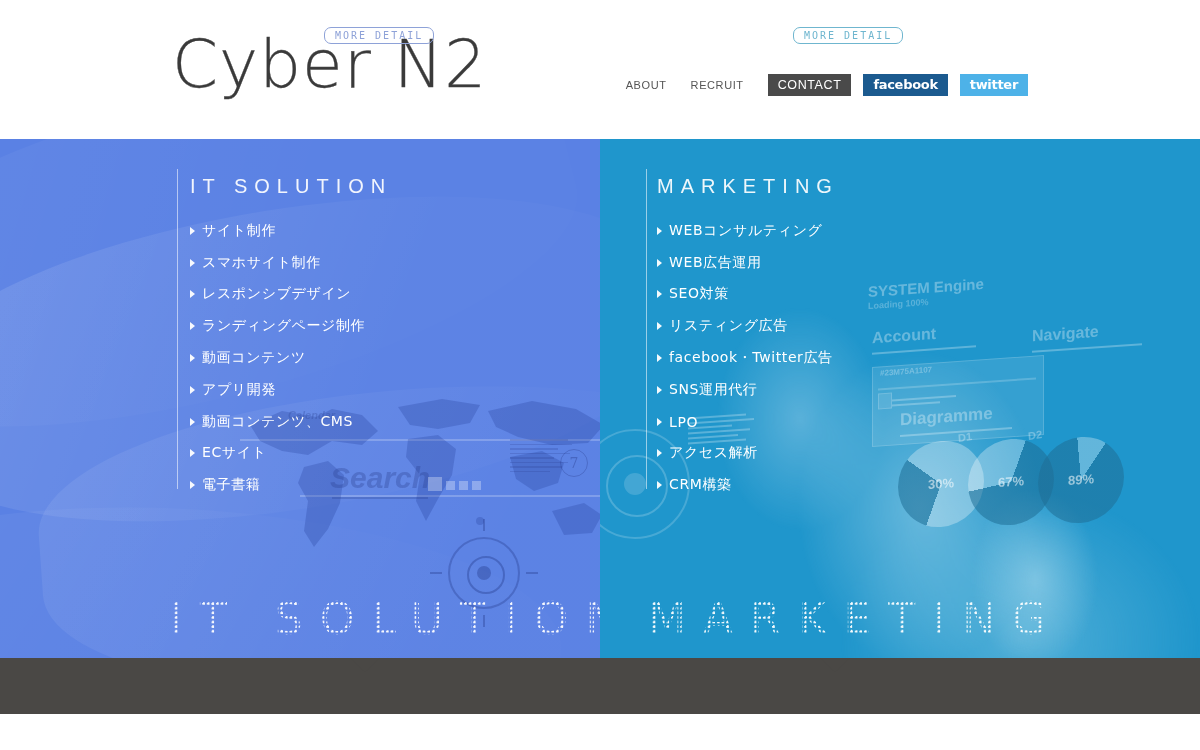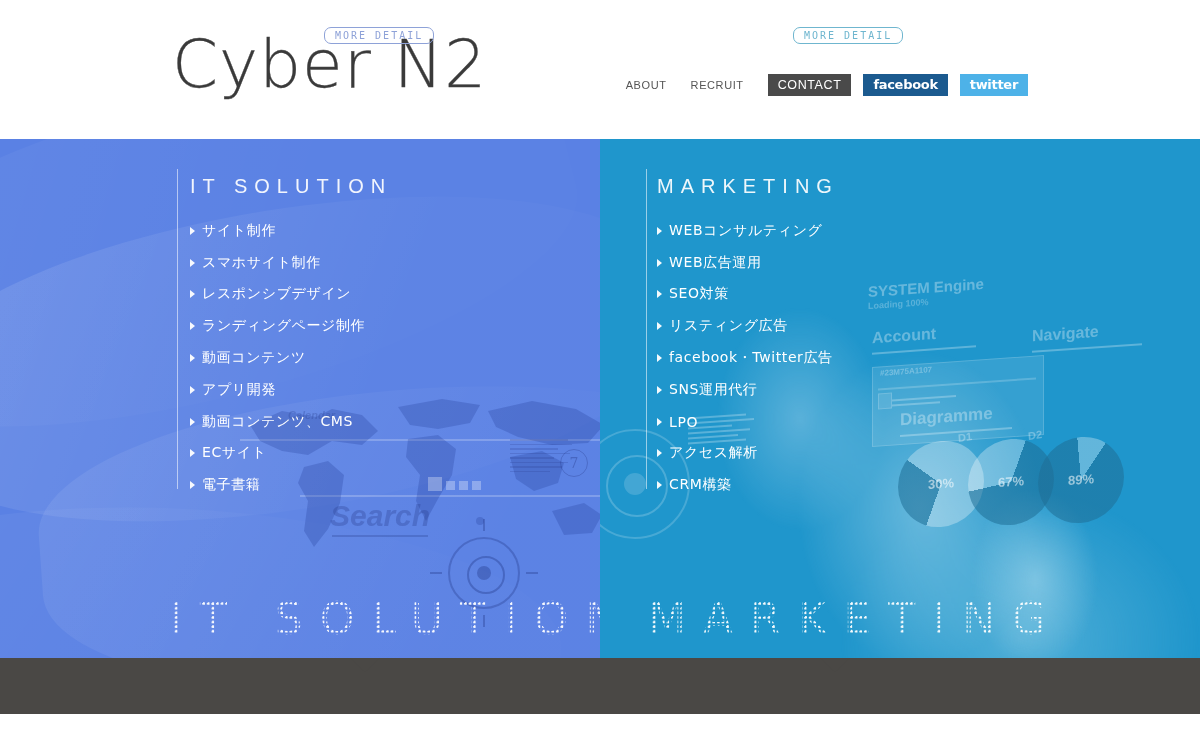--- a/index.html
+++ b/index.html
@@ -144,21 +144,20 @@
     font-style: italic;
     font-weight: 700;
     white-space: nowrap;
   }
 
   .art-search {
     left: 330px; top: 322px;
     font-size: 30px;
     color: rgba(40,60,140,0.30);
     letter-spacing: 0px;
-    margin-top: 38px;
   }
   .art-search::after {
     content: "";
     position: absolute;
     left: 2px; bottom: -4px;
     width: 96px; height: 2px;
     background: rgba(40,60,140,0.28);
   }
 
   .art-calendar {

